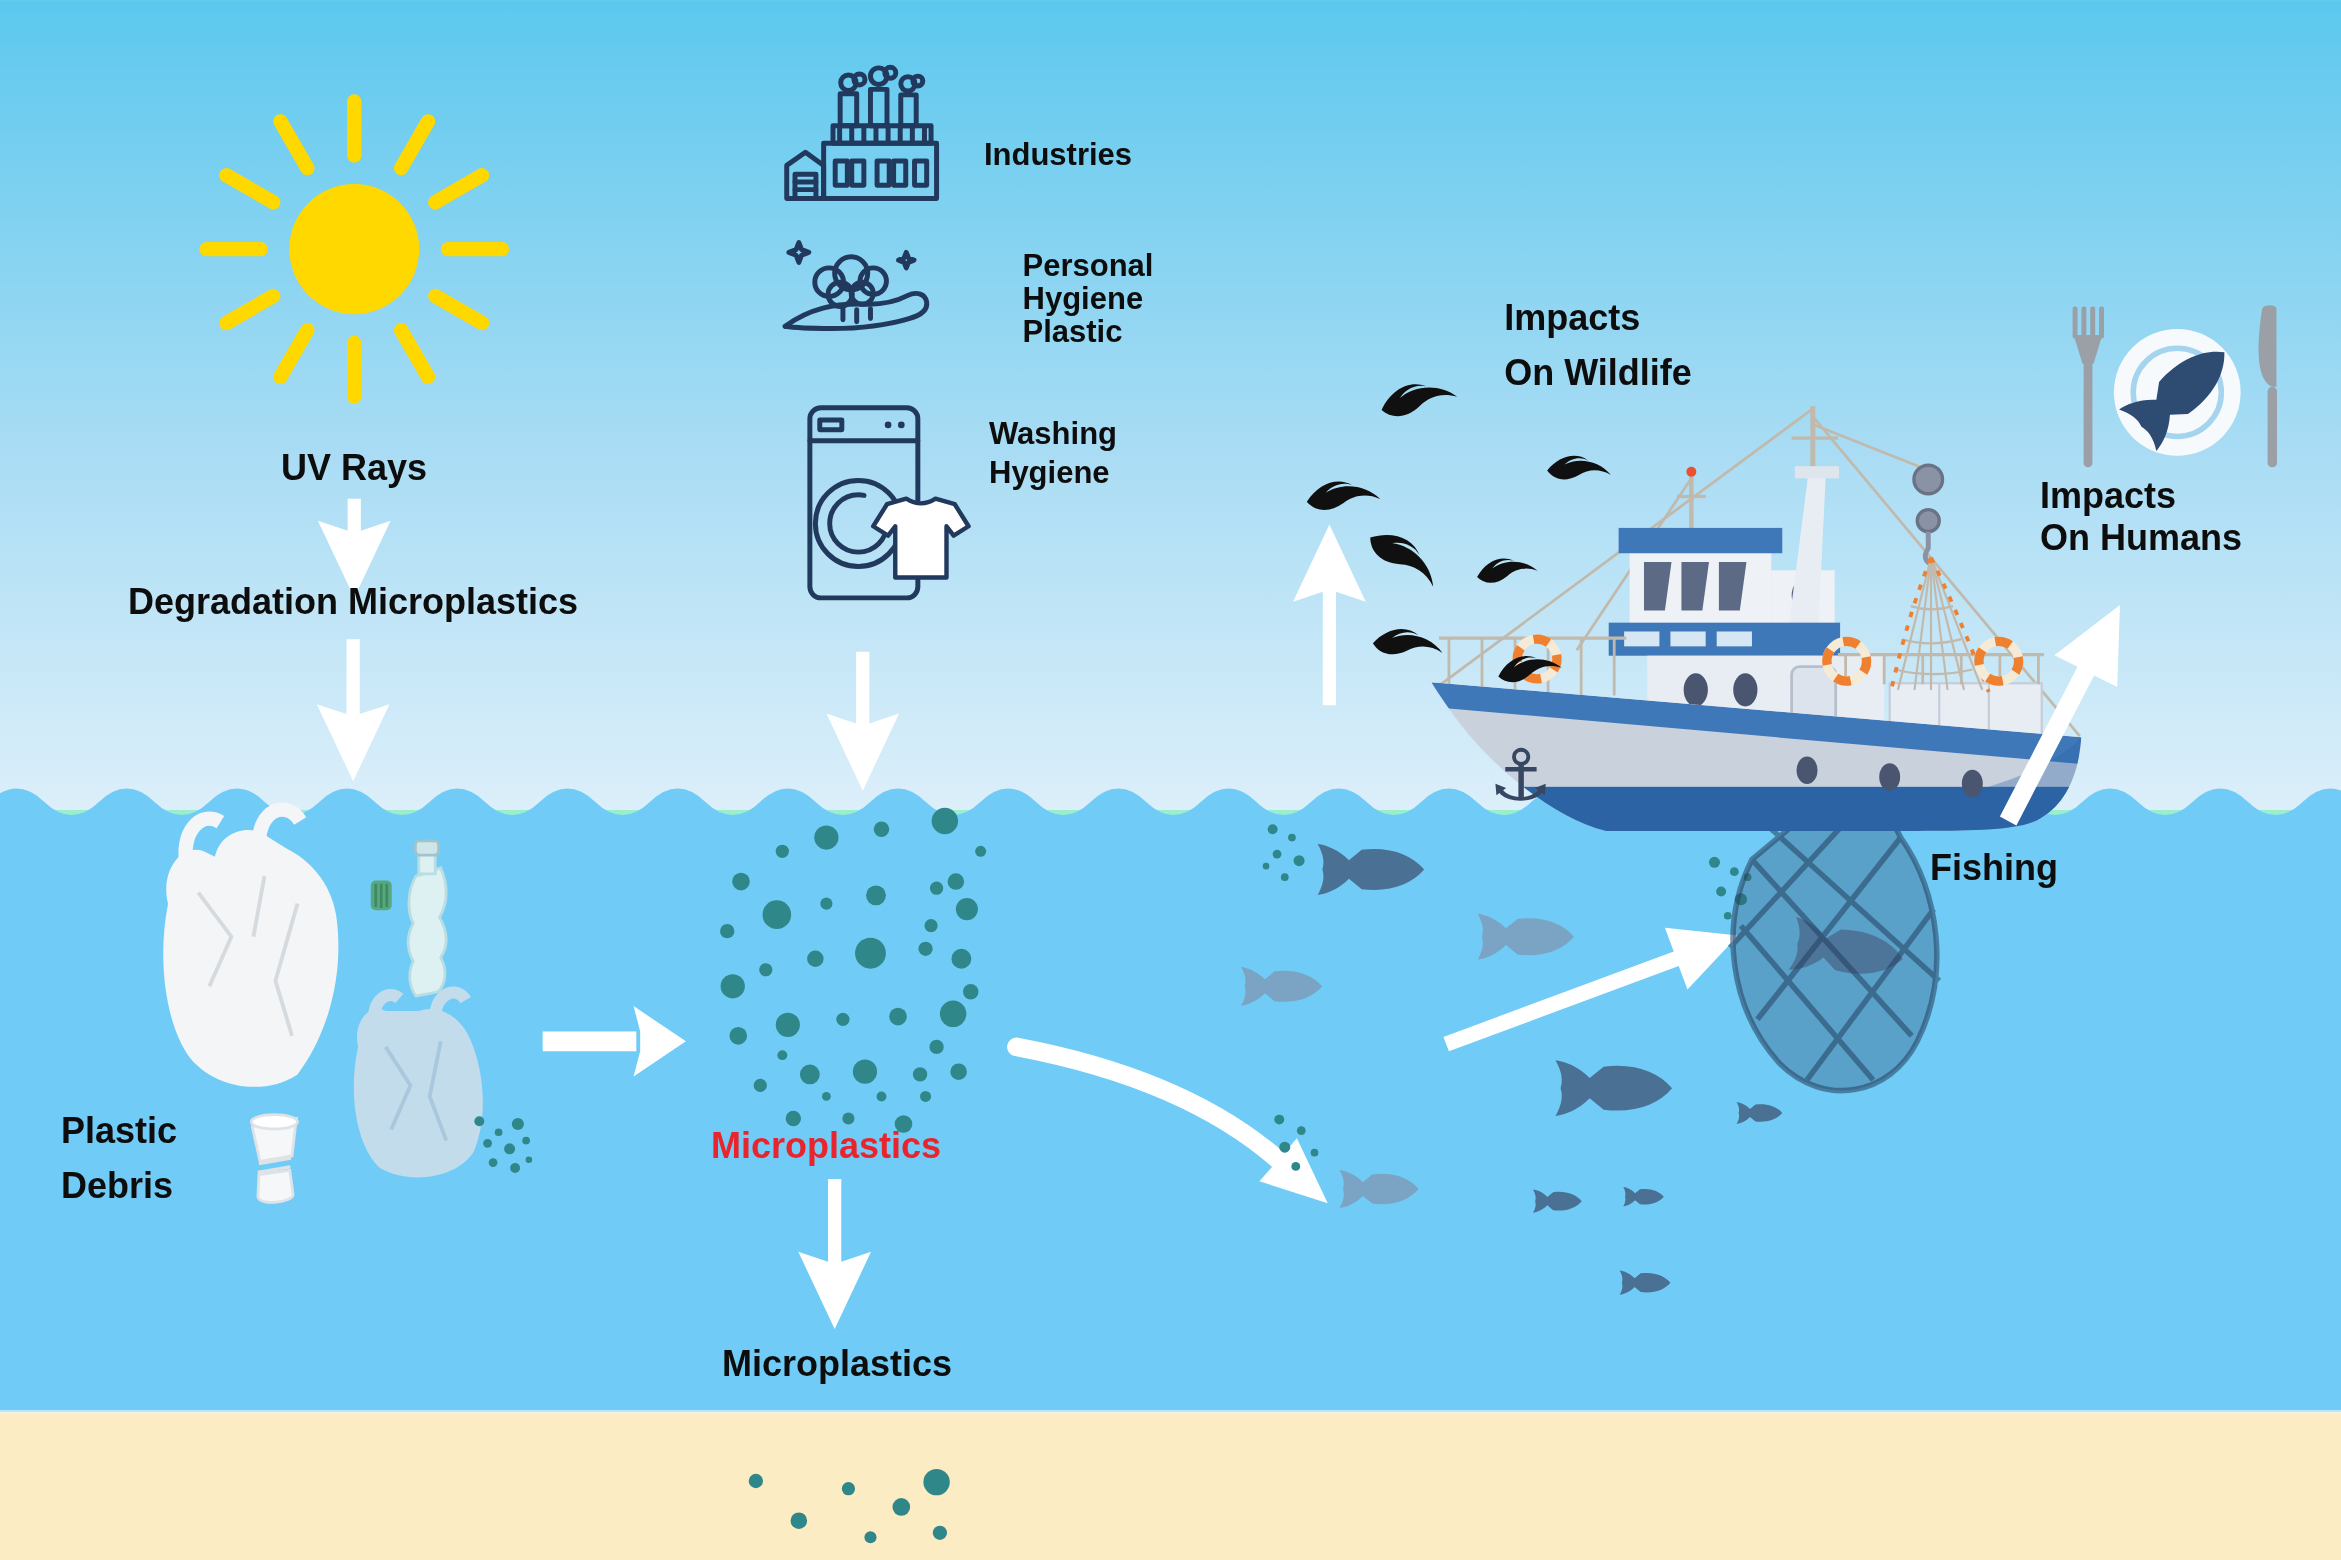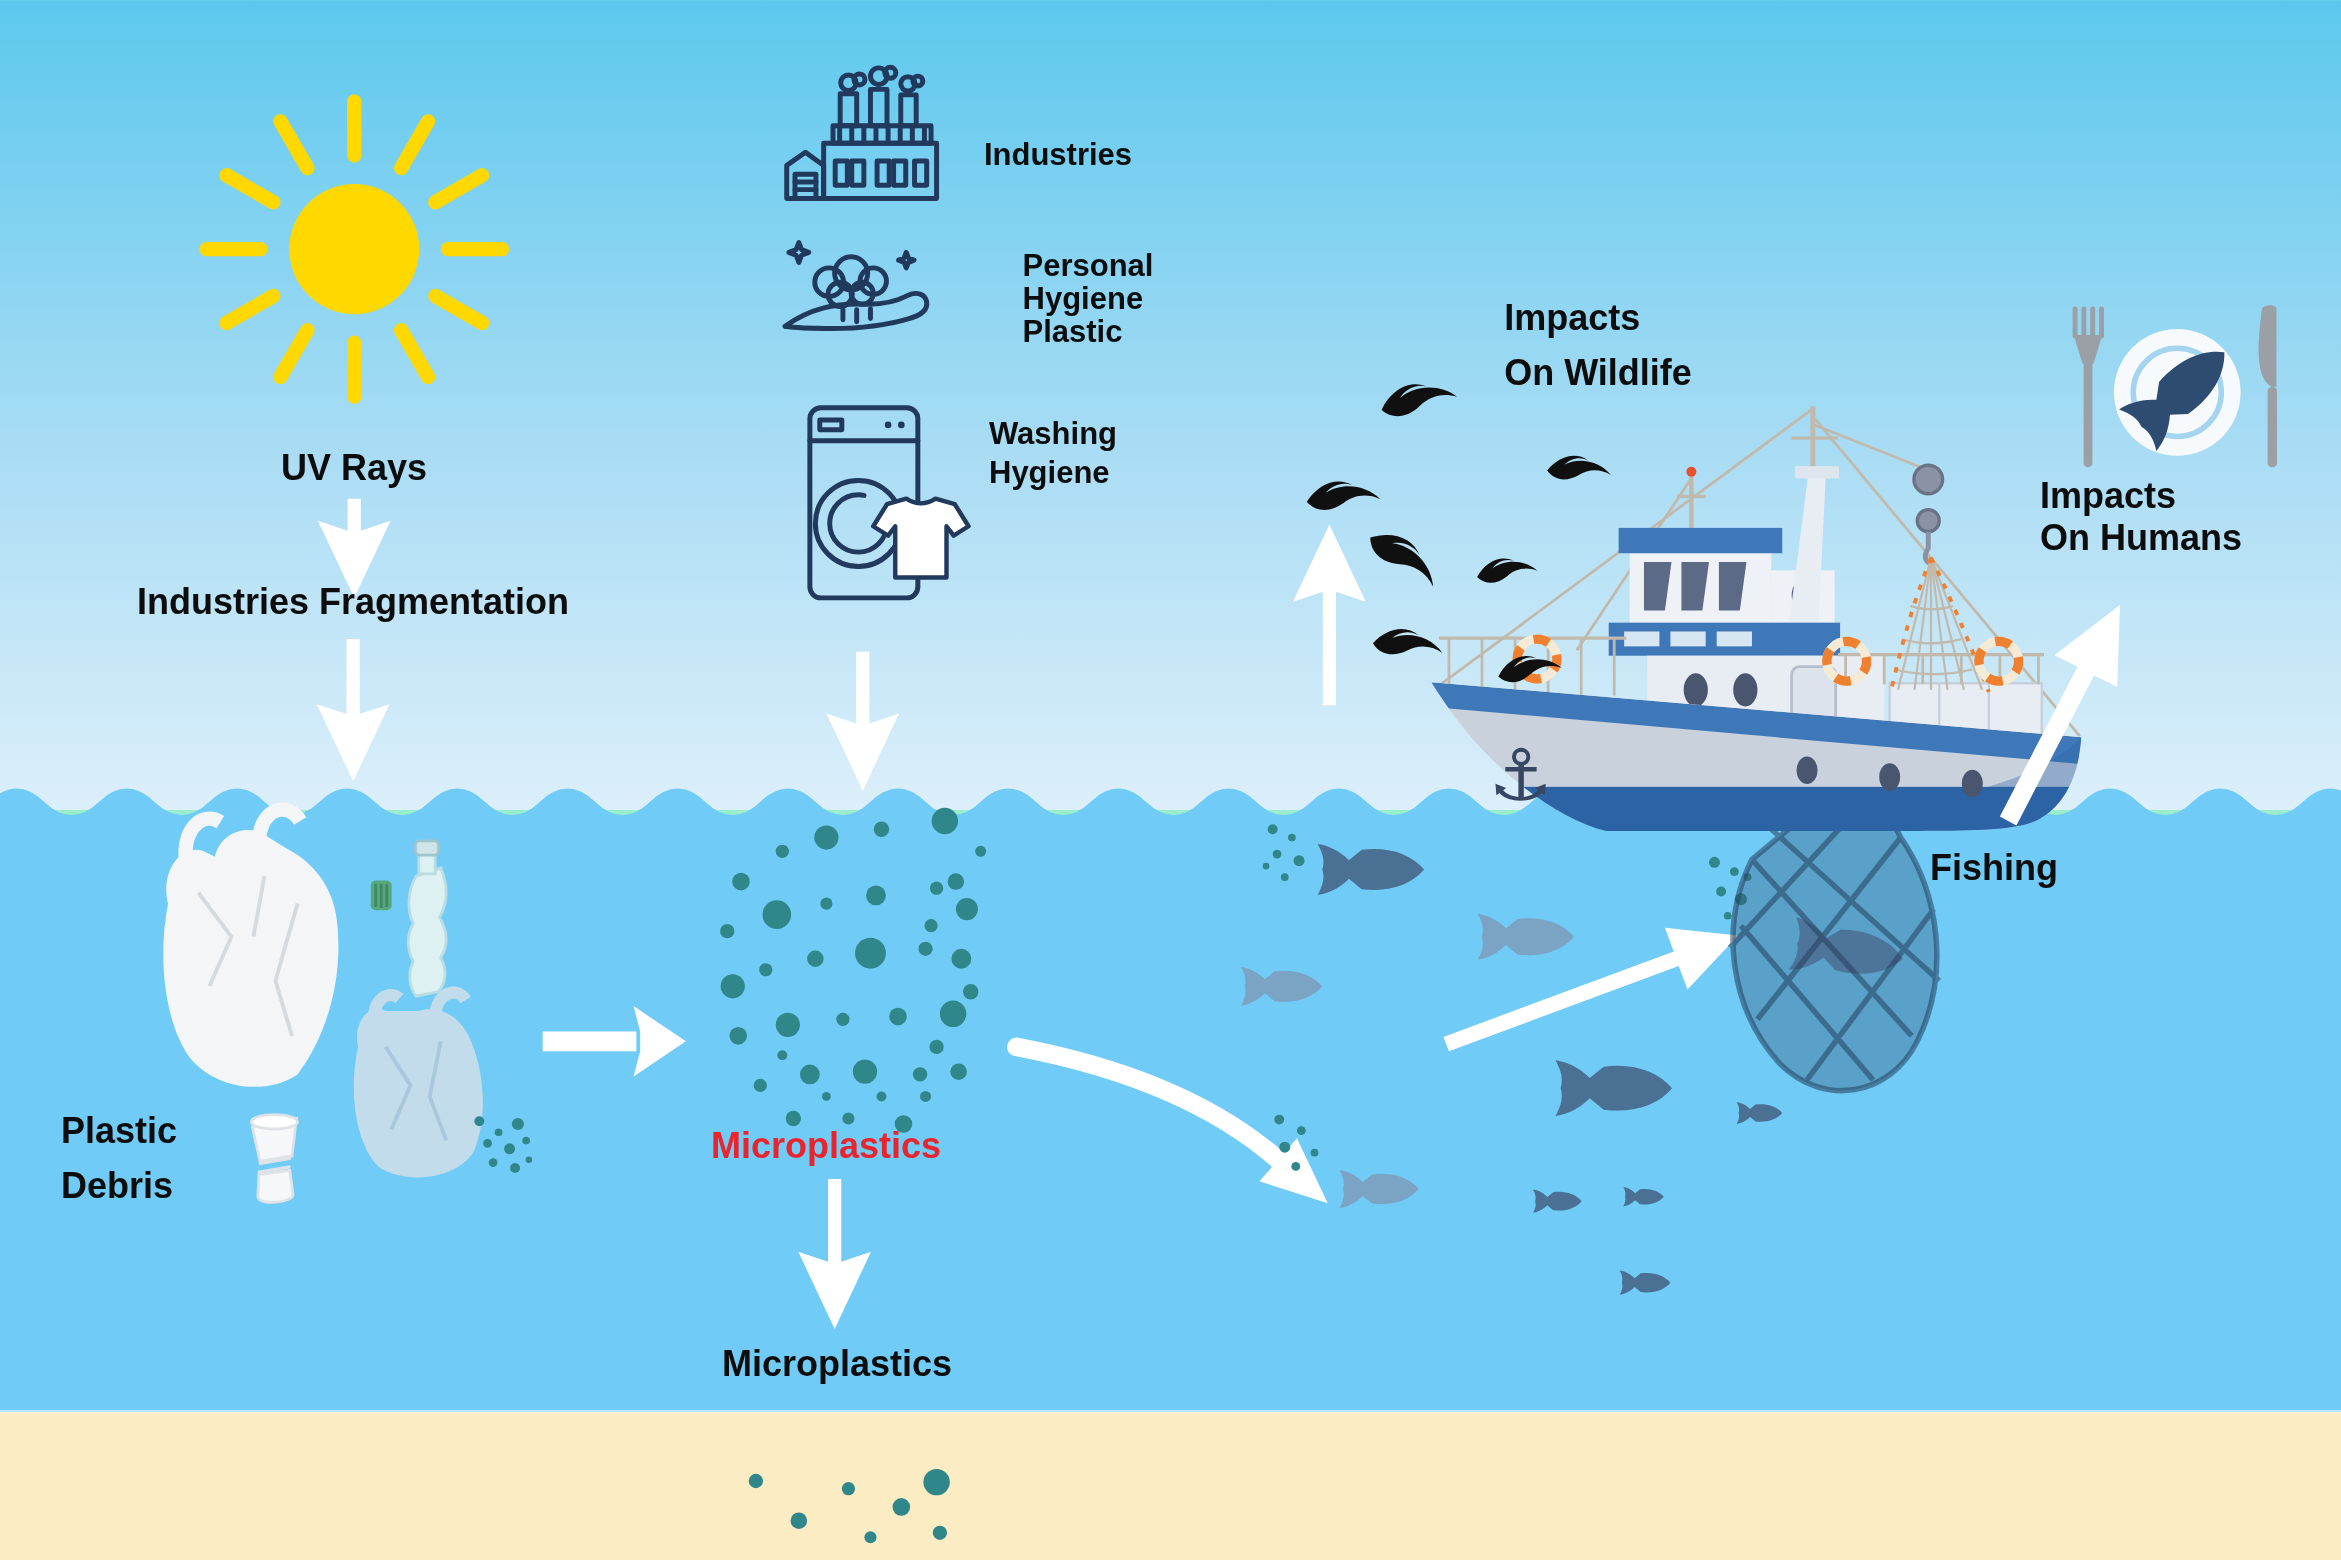--- a/index.html
+++ b/index.html
@@ -381,21 +381,21 @@
     <circle cx="3952" cy="712" r="80" fill="none" stroke="#a5d4ef" stroke-width="10"></circle>
     <use href="#fishP" transform="translate(3952,716) rotate(-42) scale(1.15)" fill="#2e4b72"></use>
     <g fill="#9aa0a6">
       <path d="M4106,560 C4094,640 4098,690 4124,702 L4132,702 L4132,560 C4132,554 4112,550 4106,560 Z"></path>
       <rect x="4116" y="702" width="17" height="146" rx="8"></rect>
     </g>
   </g>
 </svg>
 
 <div class="lbl" style="left:354px;top:468px;">UV Rays</div>
-<div class="lbl" style="left:353px;top:602px;">Industries Fragmentation</div>
+<div class="lbl" style="left:353px;top:602px;">Degradation Microplastics</div>
 <div class="lbl lh100" style="left:119px;top:1158px;">
   <div>Plastic</div>
   <div>Debris</div>
 </div>
 <div class="lbl red" style="left:826px;top:1146px;">Microplastics</div>
 <div class="lbl" style="left:837px;top:1364px;">Microplastics</div>
 <div class="lbl sm" style="left:1058px;top:155px;">Industries</div>
 <div class="lbl sm lh60" style="left:1056px;top:298px;">
   <div>Personal</div>
   <div>Hygiene</div>

